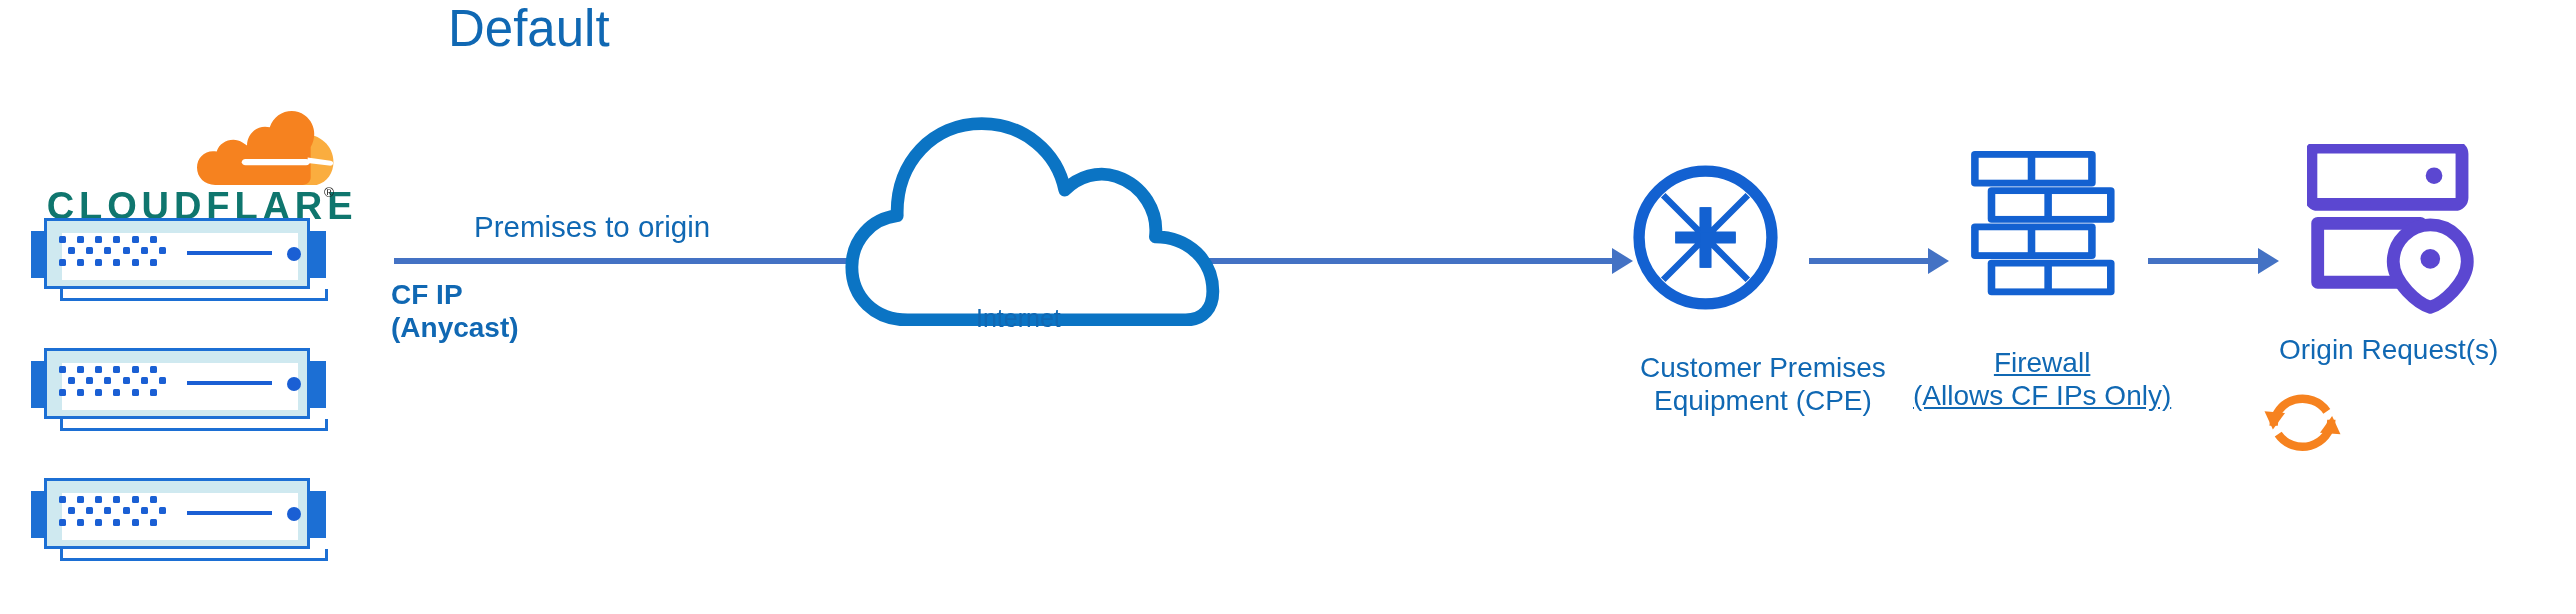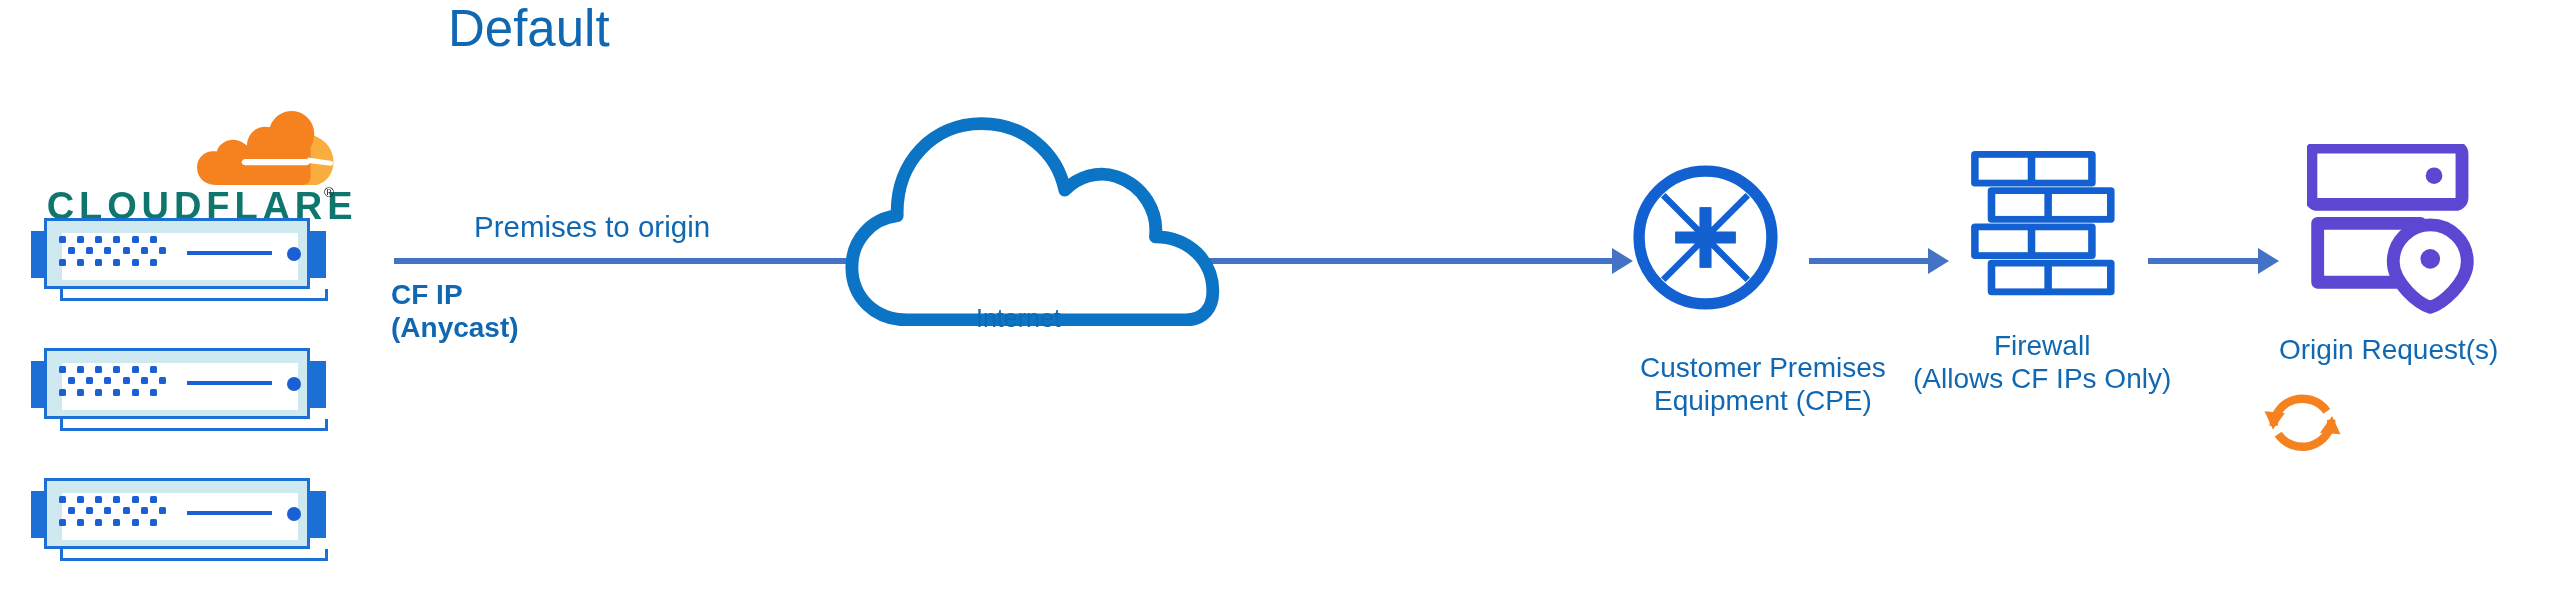--- a/index.html
+++ b/index.html
@@ -111,21 +111,21 @@
     font-size: 28px;
     line-height: 1.18;
     white-space: pre-line;
   }
   .label-center { text-align: center; }
 
   #label-request-to-origin { left: 474px; top: 210px; font-size: 29.5px; }
   #label-cf-ip { left: 391px; top: 278px; font-weight: bold; }
   #label-internet { left: 976px; top: 304px; font-size: 25px; }
   #label-cpe { left: 1640px; top: 338px; margin-top: 13px; }
-  #label-firewall { left: 1913px; top: 329px; }
+  #label-firewall { left: 1913px; top: 346px; text-decoration: underline; }
   #label-origin-server { left: 2279px; top: 333px; }
   #label-cloudflared { left: 2354px; top: 387px; font-size: 26.5px; line-height: 1.22; }
 
   
   #internet-cloud { left: 838px; top: 107px; width: 431px; height: 219px; }
 
   
   #cpe-icon { left: 1630px; top: 162px; width: 151px; height: 151px; }
 
   

